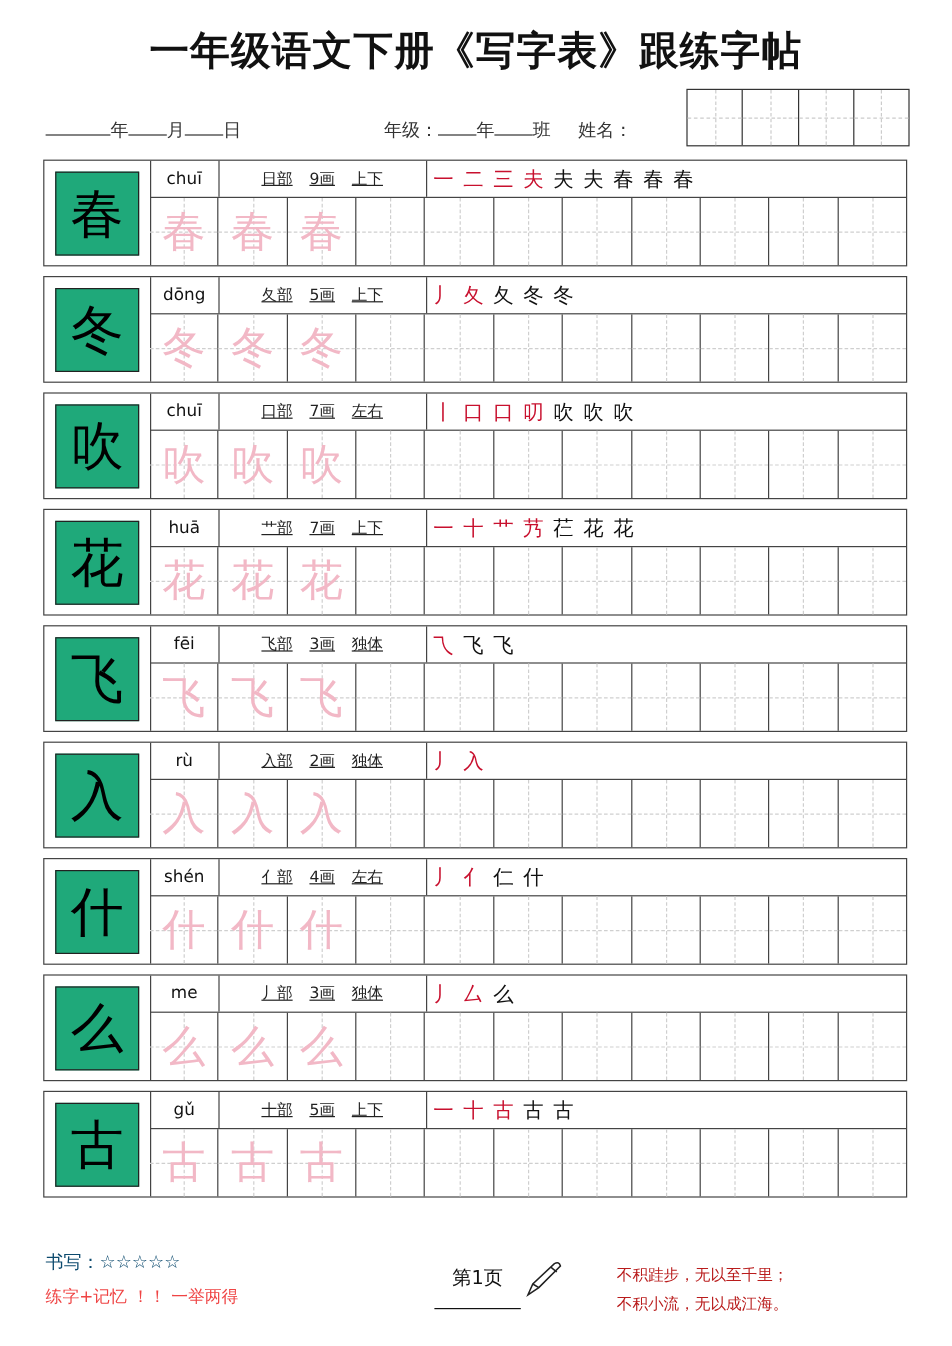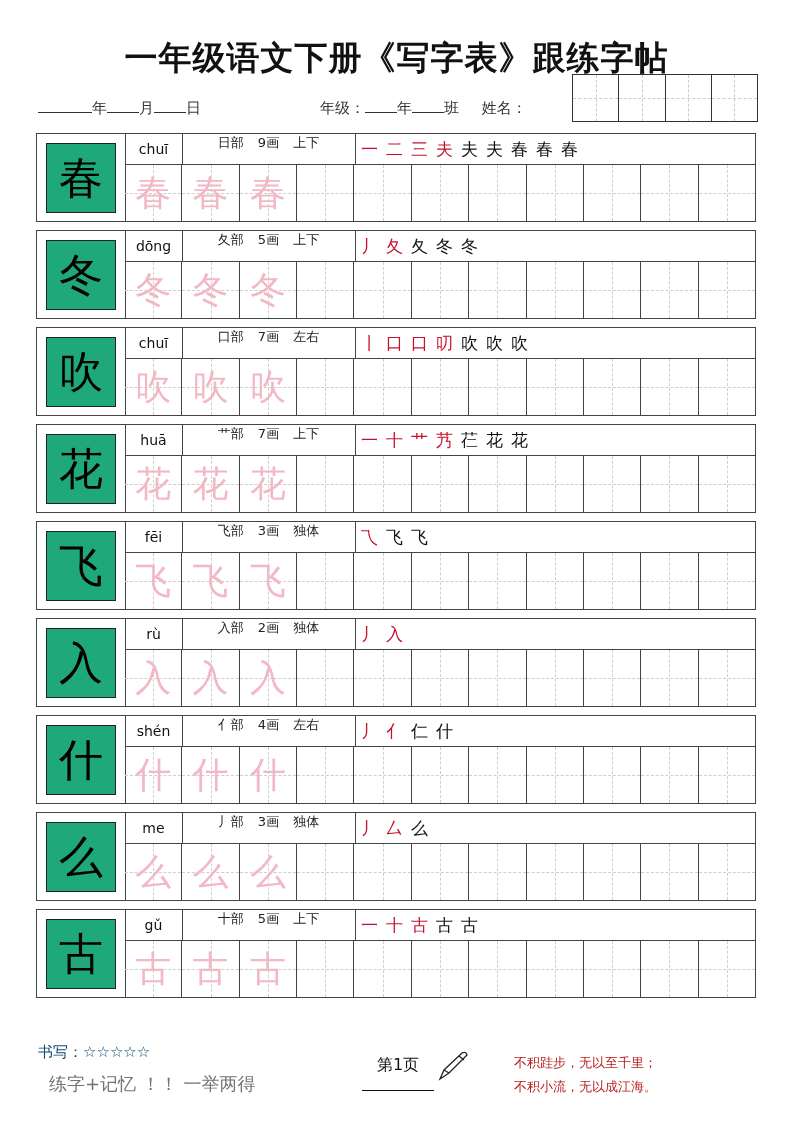--- a/index.html
+++ b/index.html
@@ -1,53 +1,53 @@
 <!DOCTYPE html>
 <html><head>
 <meta charset="utf-8">
 <style>
   html, body { margin:0; padding:0; background:#fff; }
   body { width:793px; height:1122px; position:relative; overflow:hidden;
          font-family:"DejaVu Sans", sans-serif; color:#111; }
   .title { position:absolute; top:20px; left:0; width:793px; text-align:center;
-           font-size:33px; font-weight:bold; letter-spacing:1px;margin-top:16px; }
+           font-size:33px; font-weight:bold; letter-spacing:1px; }
   .meta { position:absolute; top:98px; font-size:15px; color:#333; }
   .ul { display:inline-block; border-bottom:1px solid #333; height:14px; vertical-align:baseline; }
   .namebox { position:absolute; left:572px; top:74px; width:184px; height:46px;
              border:1px solid #333; display:flex; }
   .namebox .c { flex:1; border-right:1px solid #333; position:relative; }
   .namebox .c:last-child { border-right:none; }
   .namebox .c::before { content:""; position:absolute; left:50%; top:0; bottom:0; border-left:1px dashed #ccc; }
   .namebox .c::after { content:""; position:absolute; top:50%; left:0; right:0; border-top:1px dashed #ccc; }
 
   .row { position:absolute; left:36px; width:720px; height:89px; border:1px solid #444; box-sizing:border-box; }
   .lbox { position:absolute; left:0; top:0; width:88px; height:87px; border-right:1px solid #444; }
   .big { position:absolute; left:9px; top:9px; width:68px; height:68px; background:#1fa97a;
          border:1px solid #222; display:flex; align-items:center; justify-content:center;
          font-family:"DejaVu Serif", serif; font-size:44px; color:#000; }
   .hdr { position:absolute; left:88px; top:0; right:0; height:30px; border-bottom:1px solid #444; }
   .py { position:absolute; left:0; top:0; width:57px; height:30px; border-right:1px solid #444;
         display:flex; align-items:center; justify-content:center; font-size:14px; }
   .info { position:absolute; left:57px; top:0; width:173px; height:30px; border-right:1px solid #444;
-          display:flex; align-items:flex-start; justify-content:center; font-size:13px; gap:14px; color:#222; }
+          display:flex; align-items:center; justify-content:center; font-size:13px; gap:14px; color:#222;text-decoration:underline; }
   .strokes { position:absolute; left:236px; top:0; height:30px; display:flex; align-items:center; gap:8px;
              font-family:"DejaVu Serif", serif; font-size:17px; }
   .strokes span { color:#111; }
   .strokes span.r { color:#c8102e; }
   .cells { position:absolute; left:88px; top:31px; right:0; bottom:0; display:flex; }
   .cell { flex:1; border-right:1px solid #444; position:relative;
           display:flex; align-items:center; justify-content:center;
           font-family:"DejaVu Serif", serif; font-size:36px; color:#f2b8c6; }
   .cell:last-child { border-right:none; }
   .cell::before { content:""; position:absolute; left:50%; top:0; bottom:0; border-left:1px dashed #cfcfcf; }
   .cell::after { content:""; position:absolute; top:50%; left:0; right:0; border-top:1px dashed #cfcfcf; }
   .cell span { position:relative; z-index:1; }
 
   .foot-stars { position:absolute; left:38px; top:1043px; font-size:15px; color:#0c4a6e; }
-  .foot-slogan { position:absolute; left:49px; top:1072px; font-size:18px; color:#737373; }
+  .foot-slogan { position:absolute; left:38px; top:1072px; font-size:14px; color:#ef4444; }
   .foot-page { position:absolute; left:362px; top:1055px; width:72px; text-align:center;
                font-size:16px; border-bottom:1.5px solid #111; padding-bottom:14px; }
   .pen { position:absolute; left:436px; top:1050px; }
   .foot-quote { position:absolute; left:514px; font-size:13px; color:#b91c1c; }
 </style>
 </head>
 <body>
 
 <div class="title">一年级语文下册《写字表》跟练字帖</div>
 

